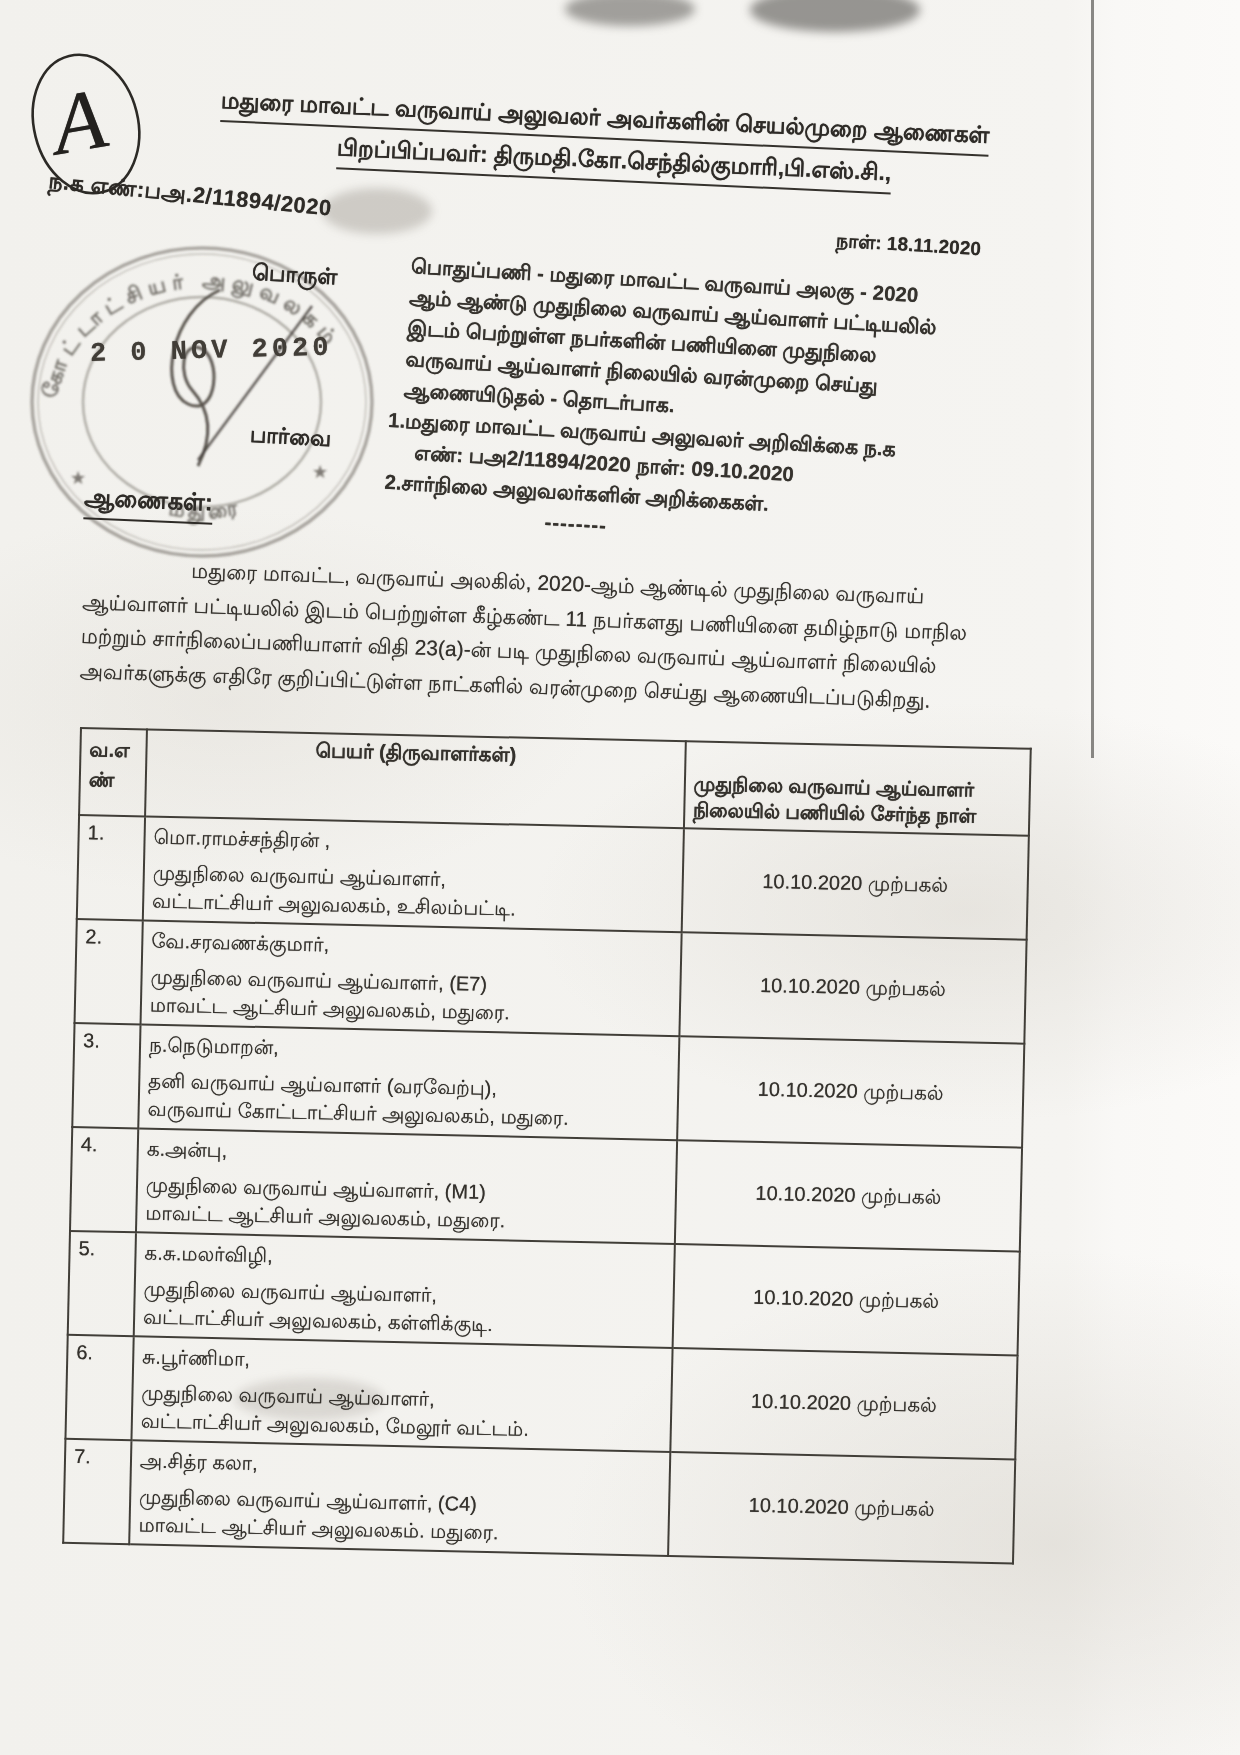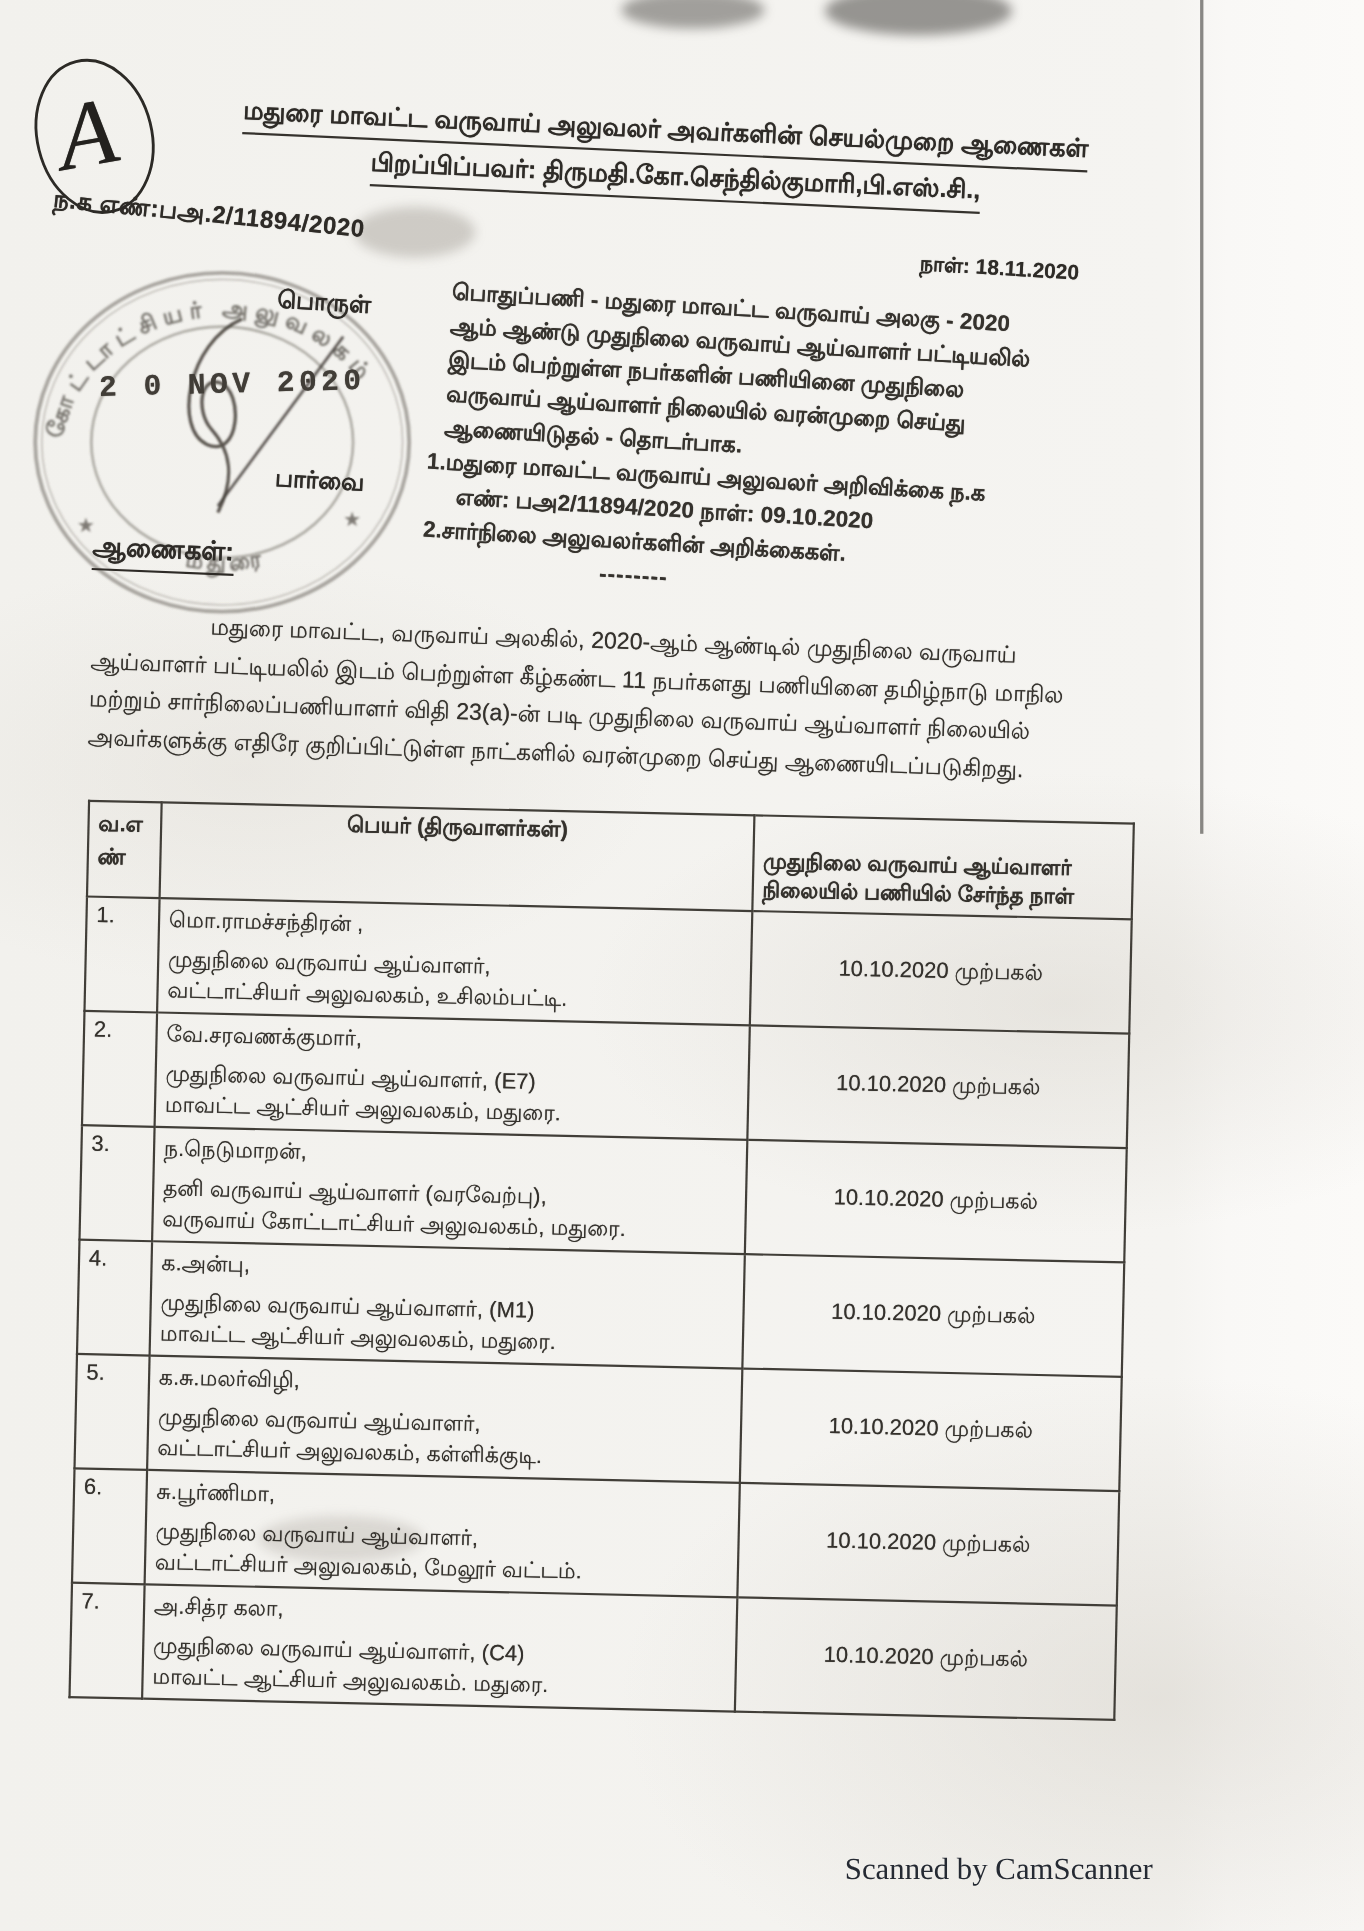--- a/index.html
+++ b/index.html
@@ -257,15 +257,14 @@
       <td class="col-name cell-name">
         <div class="nm">அ.சித்ர கலா,</div>
         <div>முதுநிலை வருவாய் ஆய்வாளர், (C4)</div>
         <div>மாவட்ட ஆட்சியர் அலுவலகம். மதுரை.</div>
       </td>
       <td class="col-date cell-date">10.10.2020 முற்பகல்</td>
     </tr>
       </tbody>
   </table>
 
-  <div class="cam-footer">Scanned by CamScanner</div>
 
 </div>
 
 </body></html>

